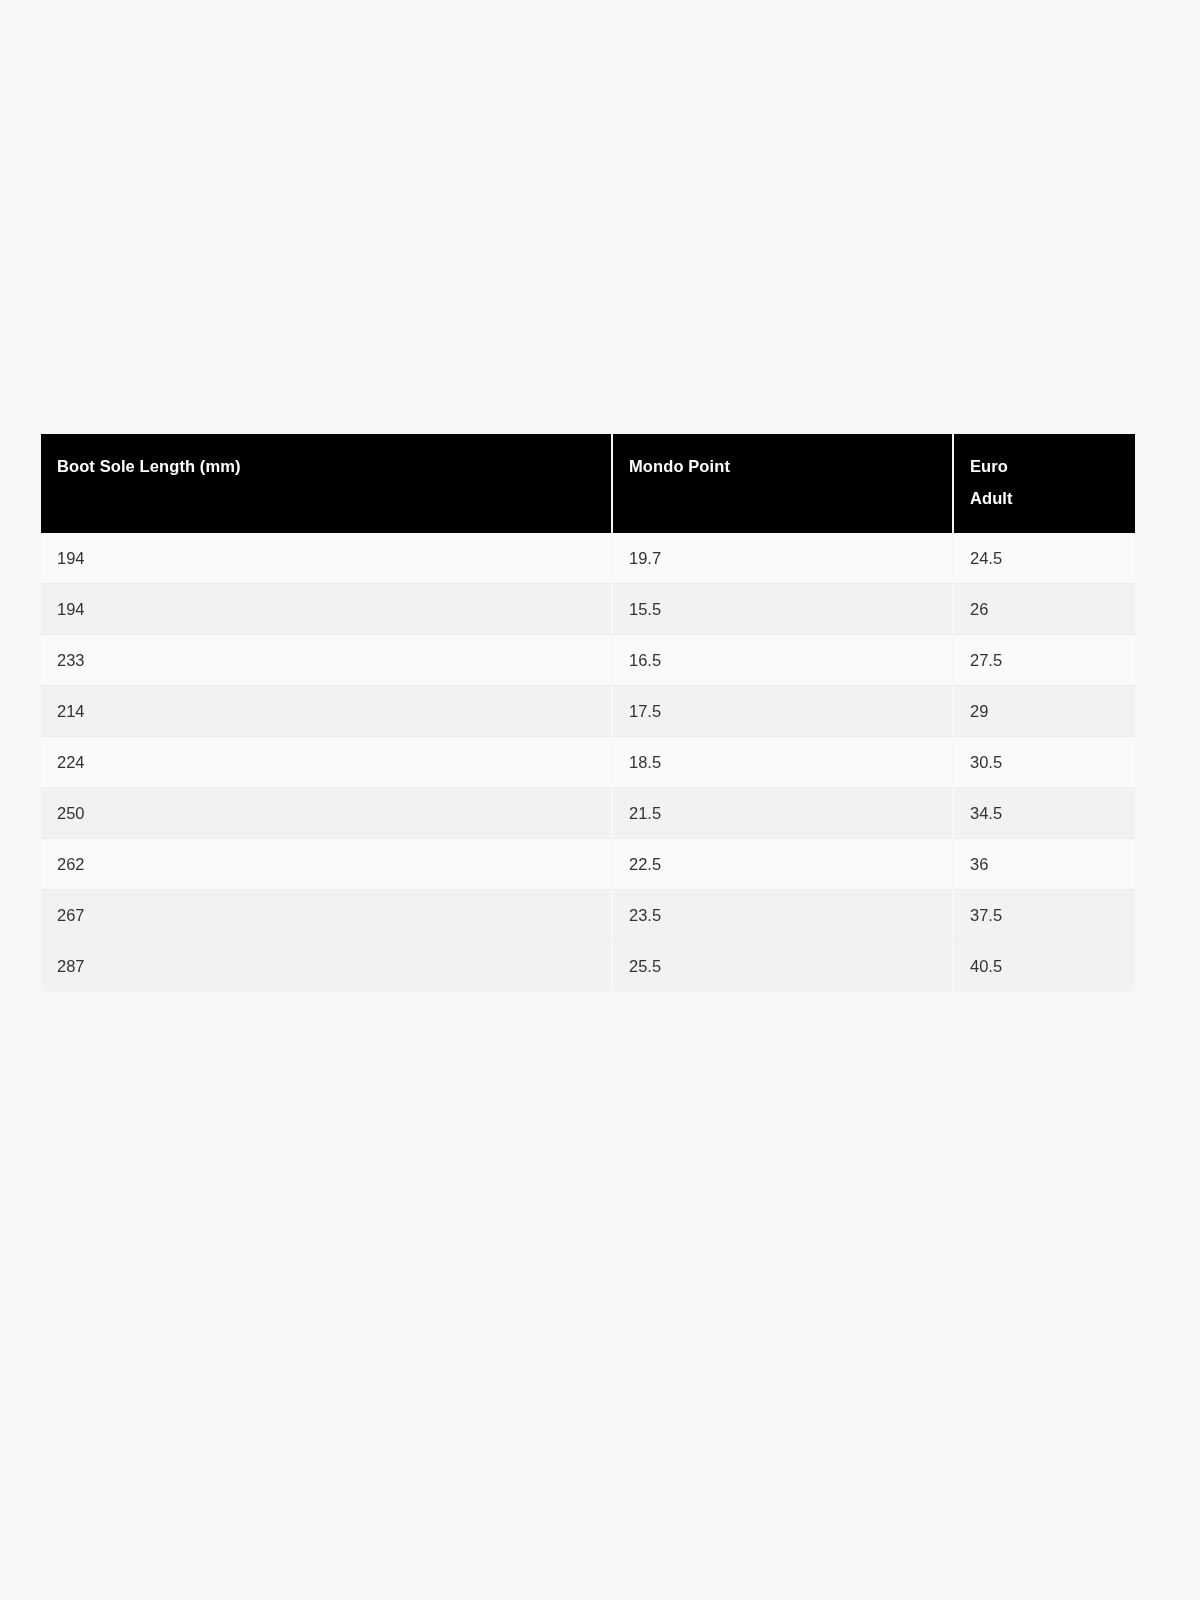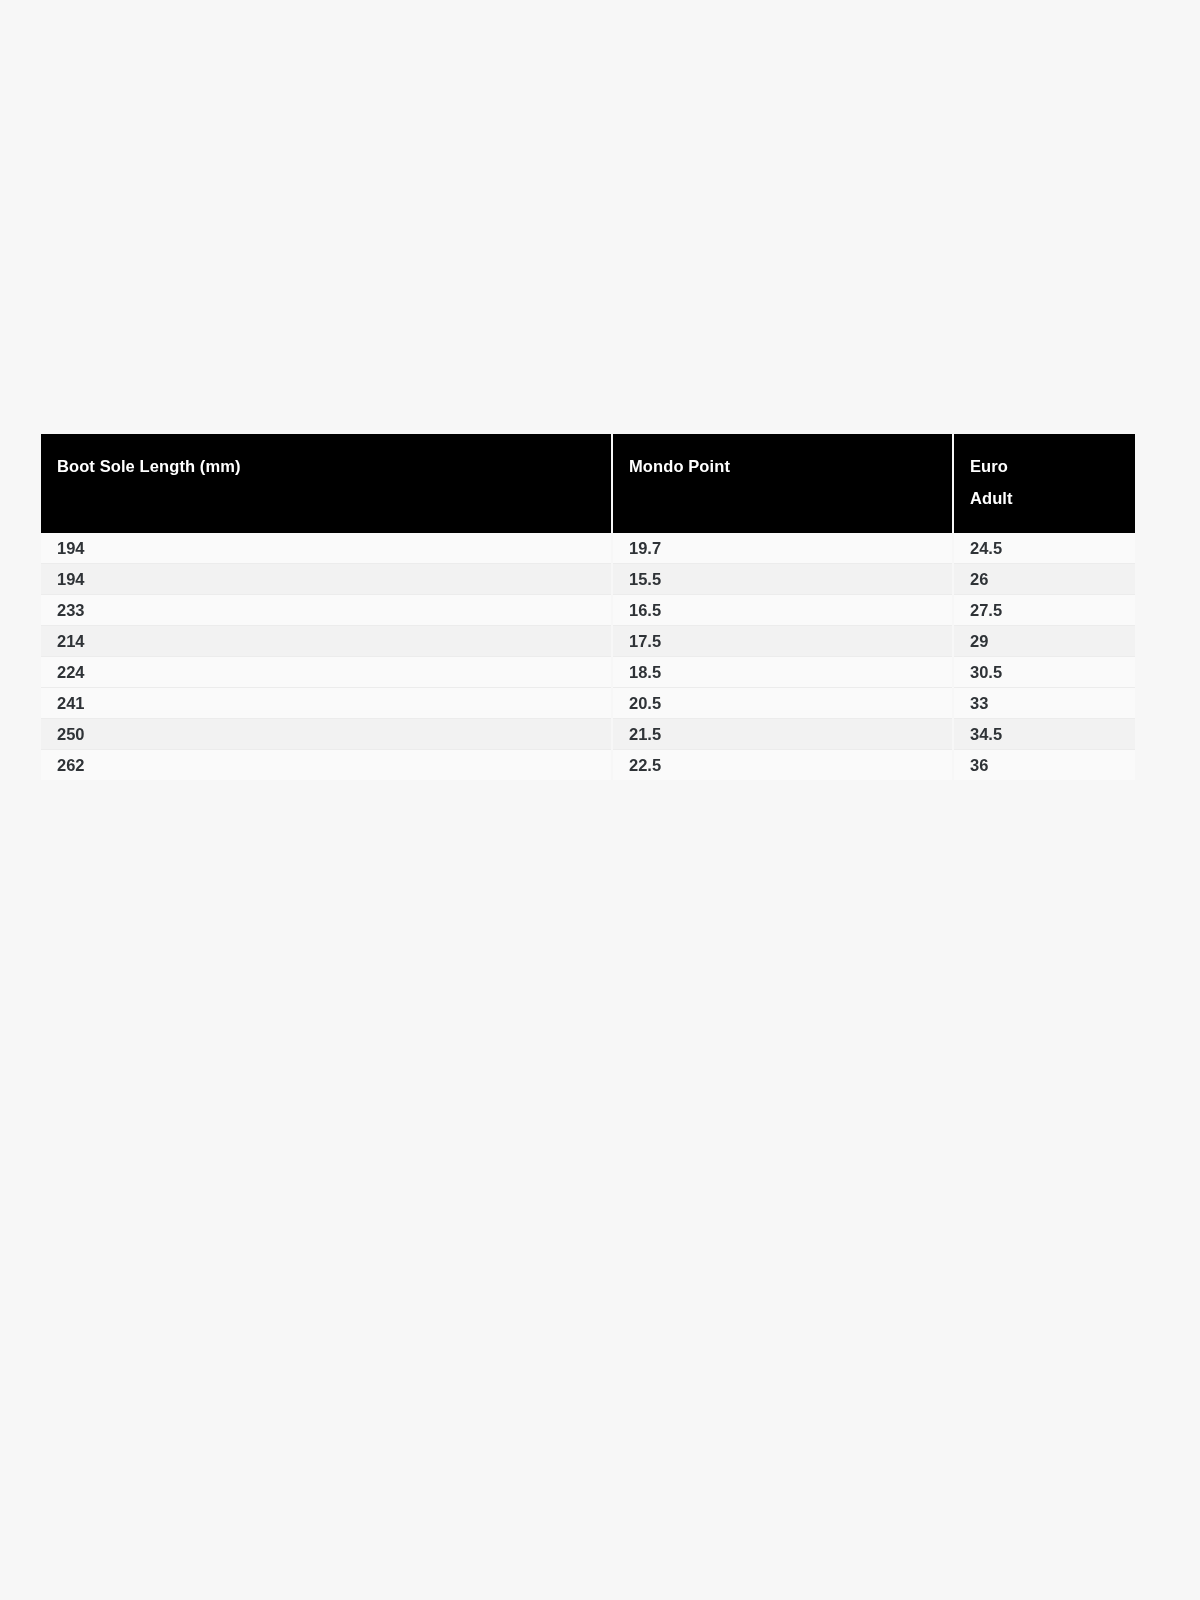--- a/index.html
+++ b/index.html
@@ -58,27 +58,26 @@
   .head-line {
     display: block;
   }
   .head-line + .head-line {
     margin-top: 6px;
   }
 
   table.size-table tbody td {
     font-size: 16.5px;
     color: #2f3337;
-    padding: 5px 16px;
+    padding: 15px 16px;
     background: #fafafa;
     border-bottom: 1px solid #ececec;
     border-right: 2px solid #f7f7f7;
     vertical-align: middle;
     height: 20px;
-    font-weight: bold;
   }
   table.size-table tbody td:last-child {
     border-right: none;
   }
 
   table.size-table tbody tr.alt td {
     background: #f2f2f2;
   }
 
   table.size-table tbody tr:last-child td {
@@ -129,31 +128,36 @@
         <tr class="alt">
           <td>214</td>
           <td>17.5</td>
           <td>29</td>
         </tr>
         <tr>
           <td>224</td>
           <td>18.5</td>
           <td>30.5</td>
         </tr>
-        <tr>
-          <td>241</td>
-          <td>20.5</td>
-          <td>33</td>
-        </tr>
         <tr class="alt">
           <td>250</td>
           <td>21.5</td>
           <td>34.5</td>
         </tr>
         <tr>
           <td>262</td>
           <td>22.5</td>
           <td>36</td>
         </tr>
+        <tr class="alt">
+          <td>267</td>
+          <td>23.5</td>
+          <td>37.5</td>
+        </tr>
+        <tr class="alt">
+          <td>287</td>
+          <td>25.5</td>
+          <td>40.5</td>
+        </tr>
       </tbody>
     </table>
   </div>
 </div>
 
 </body></html>

